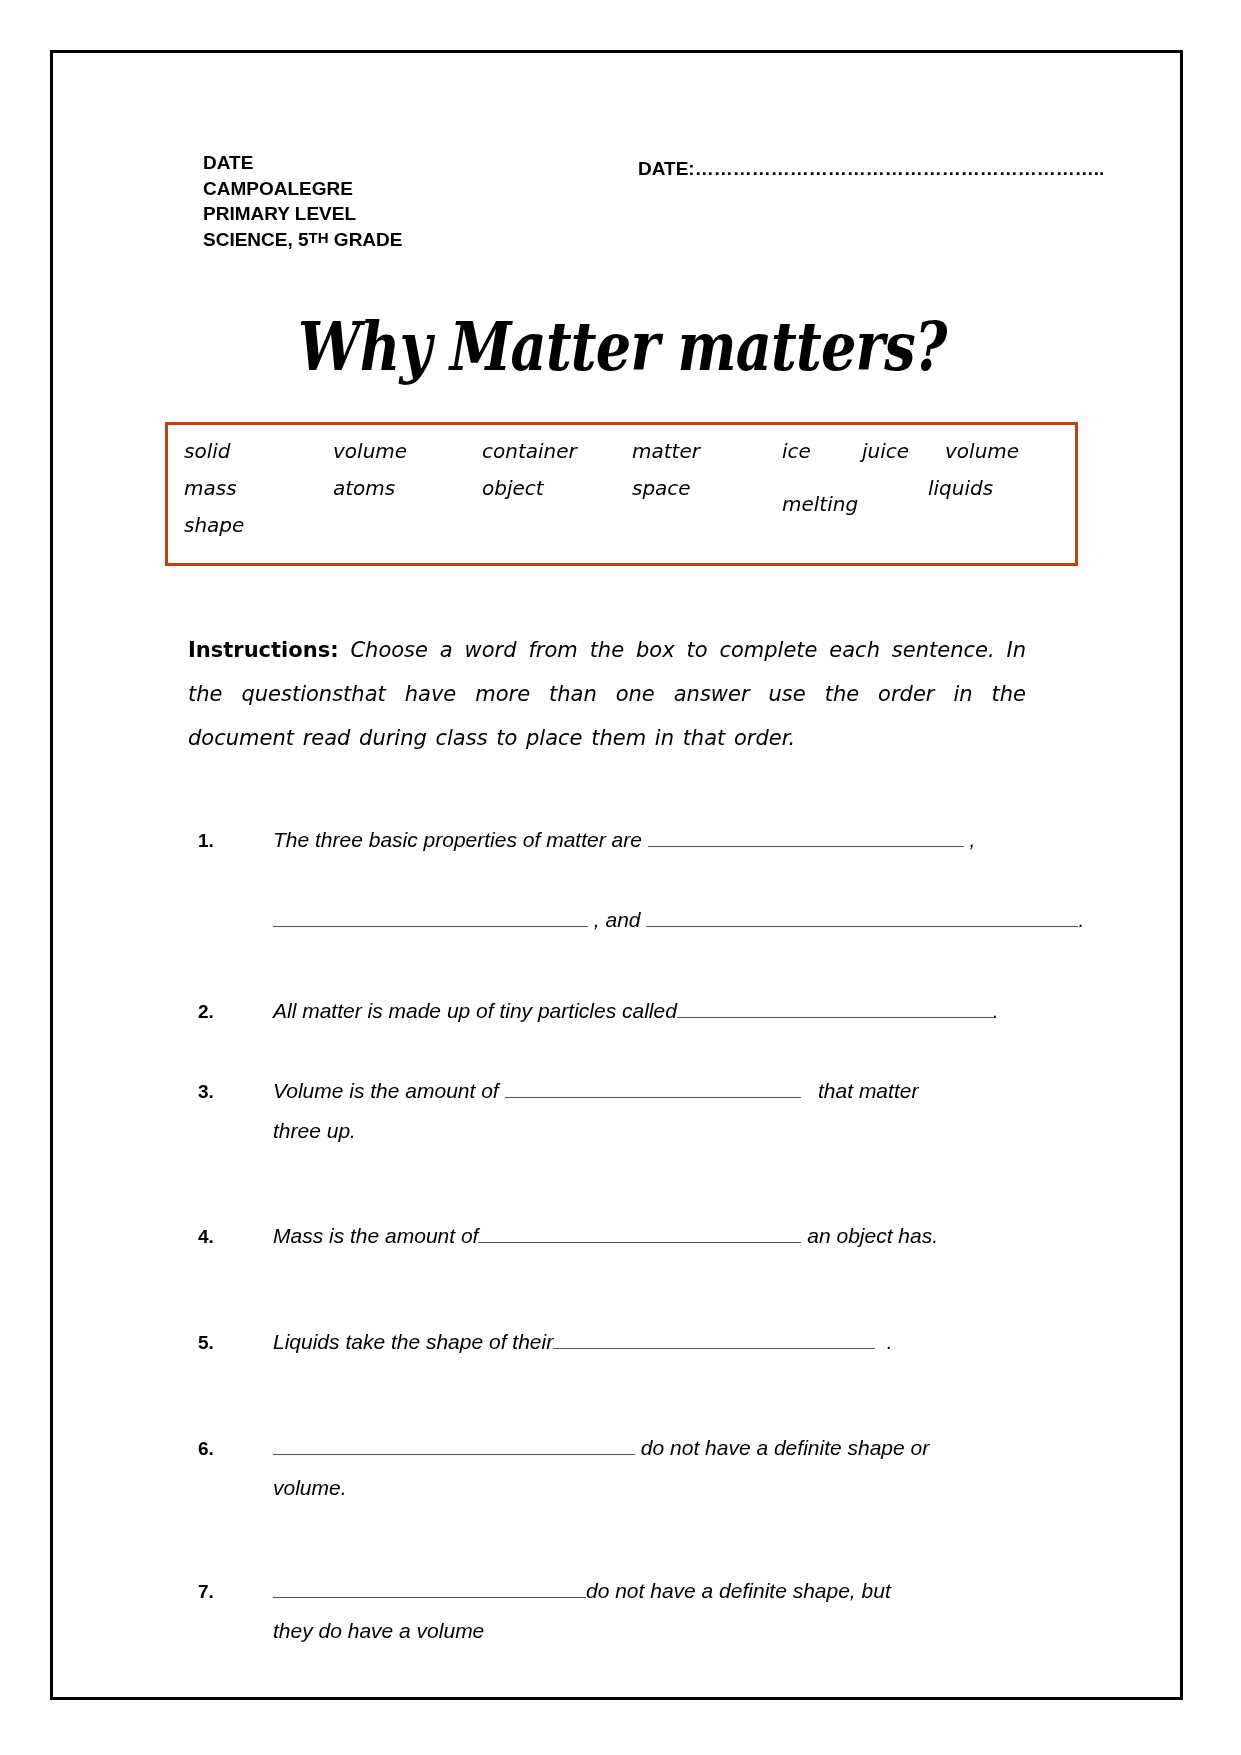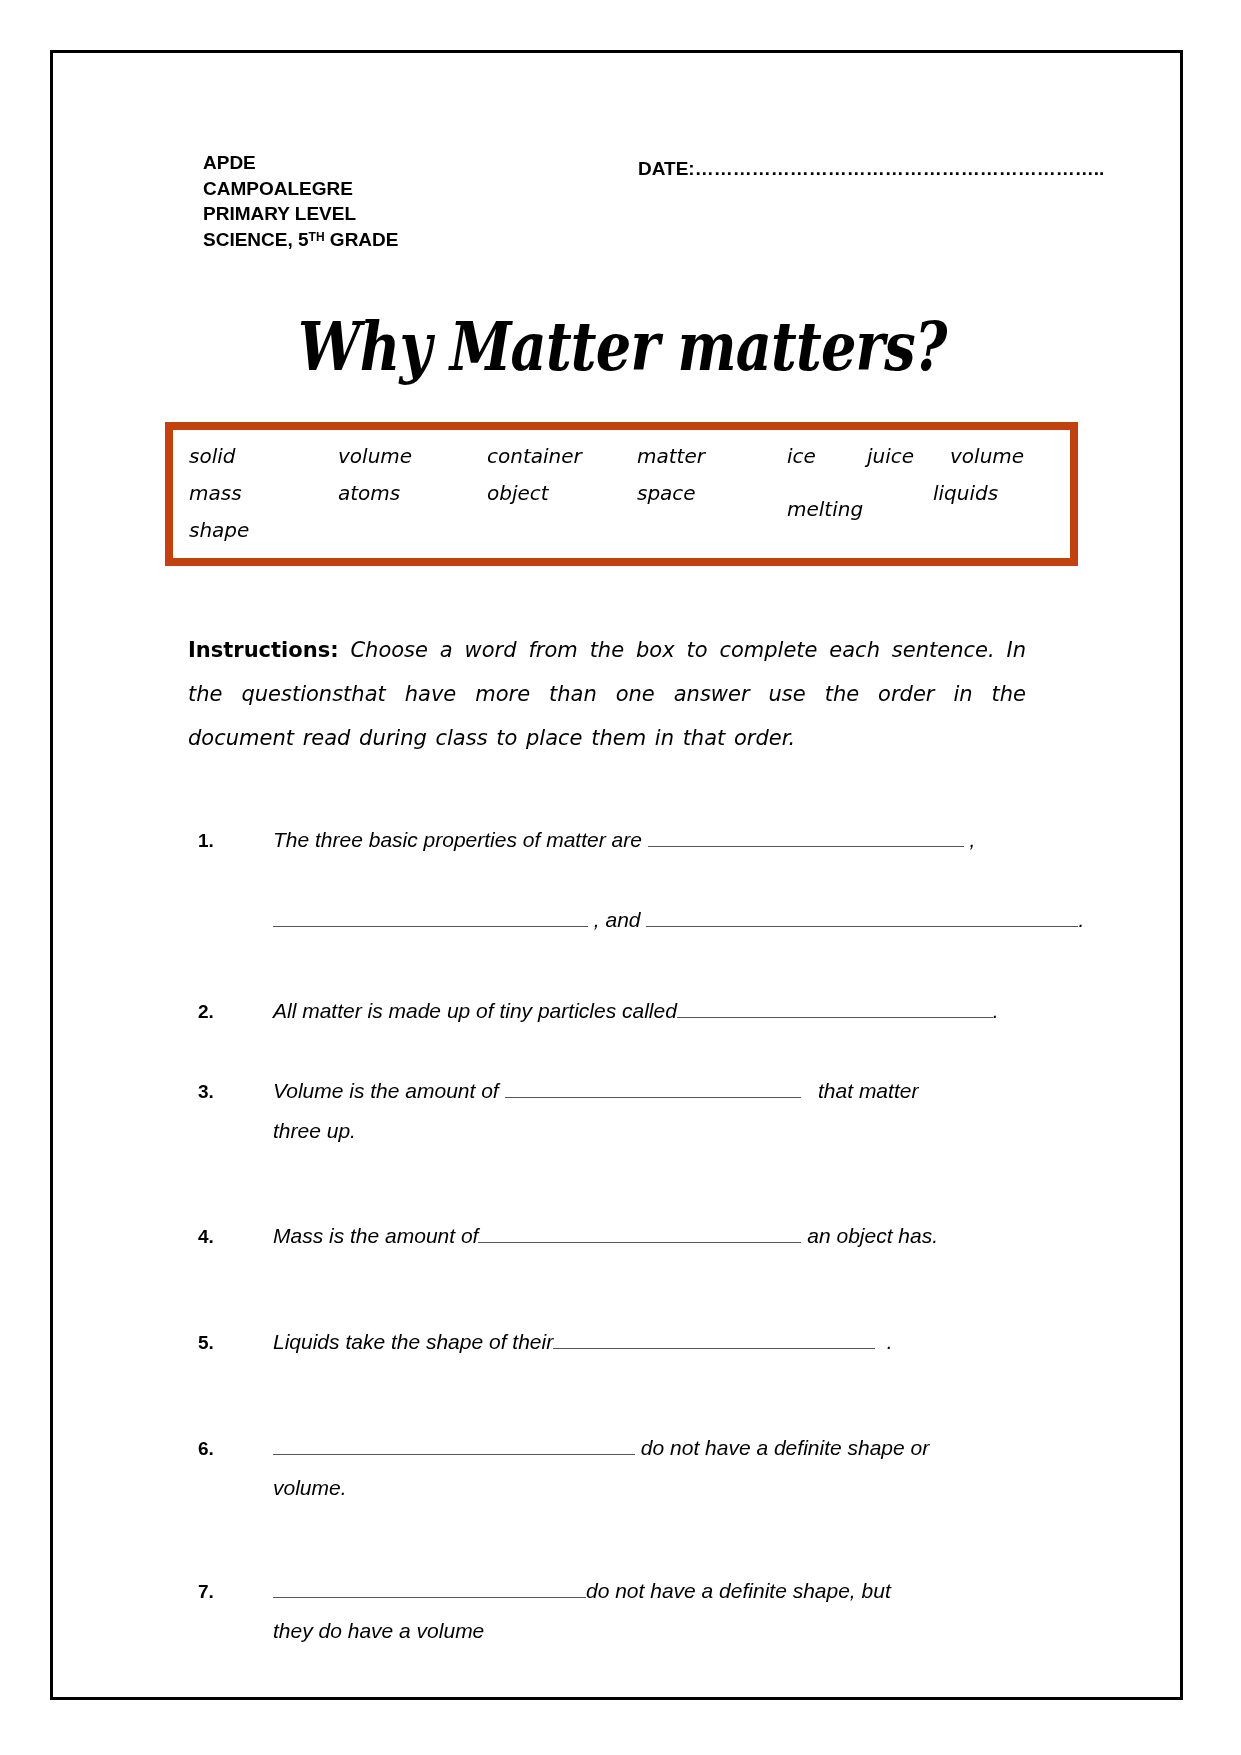--- a/index.html
+++ b/index.html
@@ -1,38 +1,38 @@
 <!DOCTYPE html>
 <html><head>
 <meta charset="utf-8">
 <style>
   html, body { margin:0; padding:0; background:#ffffff; }
   body { width:1241px; height:1755px; position:relative; overflow:hidden; color:#000; }
   .page-border { position:absolute; left:50px; top:50px; width:1133px; height:1650px; border:3px solid #000; box-sizing:border-box; }
   .header-left { position:absolute; left:203px; top:150px; font-family:"Liberation Sans", sans-serif; font-weight:bold; font-size:19px; line-height:25.5px; }
-  .header-left sup { font-size:12px; vertical-align:top; position:relative; top:-2px; }
+  .header-left sup { font-size:15px; vertical-align:top; position:relative; top:-2px; }
   .header-right { position:absolute; left:638px; top:158px; font-family:"Liberation Sans", sans-serif; font-weight:bold; font-size:19px; }
   .header-right .row { height:50px; white-space:nowrap; }
   .title { position:absolute; left:298px; top:306px; font-family:"DejaVu Serif", serif; font-style:italic; font-weight:bold; font-size:68px; letter-spacing:-1px; transform:scaleX(0.82); transform-origin:left top; line-height:80px; }
-  .word-box { position:absolute; left:165px; top:422px; width:913px; height:144px; border:8px solid #c2410c; box-sizing:border-box; font-family:"DejaVu Sans", sans-serif; font-style:italic; font-size:20px; }
+  .word-box { position:absolute; left:165px; top:422px; width:913px; height:144px; border:3px solid #c2410c; box-sizing:border-box; font-family:"DejaVu Sans", sans-serif; font-style:italic; font-size:20px; }
   .word { position:absolute; white-space:nowrap; }
   .instructions { position:absolute; left:188px; top:628px; width:838px; line-height:44px; text-align:justify; font-family:"DejaVu Sans", sans-serif; font-style:italic; font-size:21px; word-spacing:2px; }
   .instructions b { font-style:normal; }
   .q { position:absolute; left:198px; font-family:Liberation Sans, sans-serif; font-style:italic; font-size:21px; line-height:40px; white-space:nowrap; }
   .q .num { display:inline-block; width:75px; font-style:normal; font-weight:bold; font-size:19px; }
   .q .indent { padding-left:75px; }
   .blank { display:inline-block; border-bottom:1.5px solid #555; height:20px; vertical-align:baseline; }
 </style>
 </head>
 <body>
 
 <div class="page-border"></div>
 
 <div class="header-left">
-  <div>APDE</div>
+  <div>DATE</div>
   <div>CAMPOALEGRE</div>
   <div>PRIMARY LEVEL</div>
   <div><span>SCIENCE, 5</span><sup>TH</sup><span> GRADE</span></div>
 </div>
 
 <div class="header-right">
   <div class="row"><span>DATE:………………………………………………………..</span></div>
 </div>
 
 <div class="title">Why Matter matters?</div>

